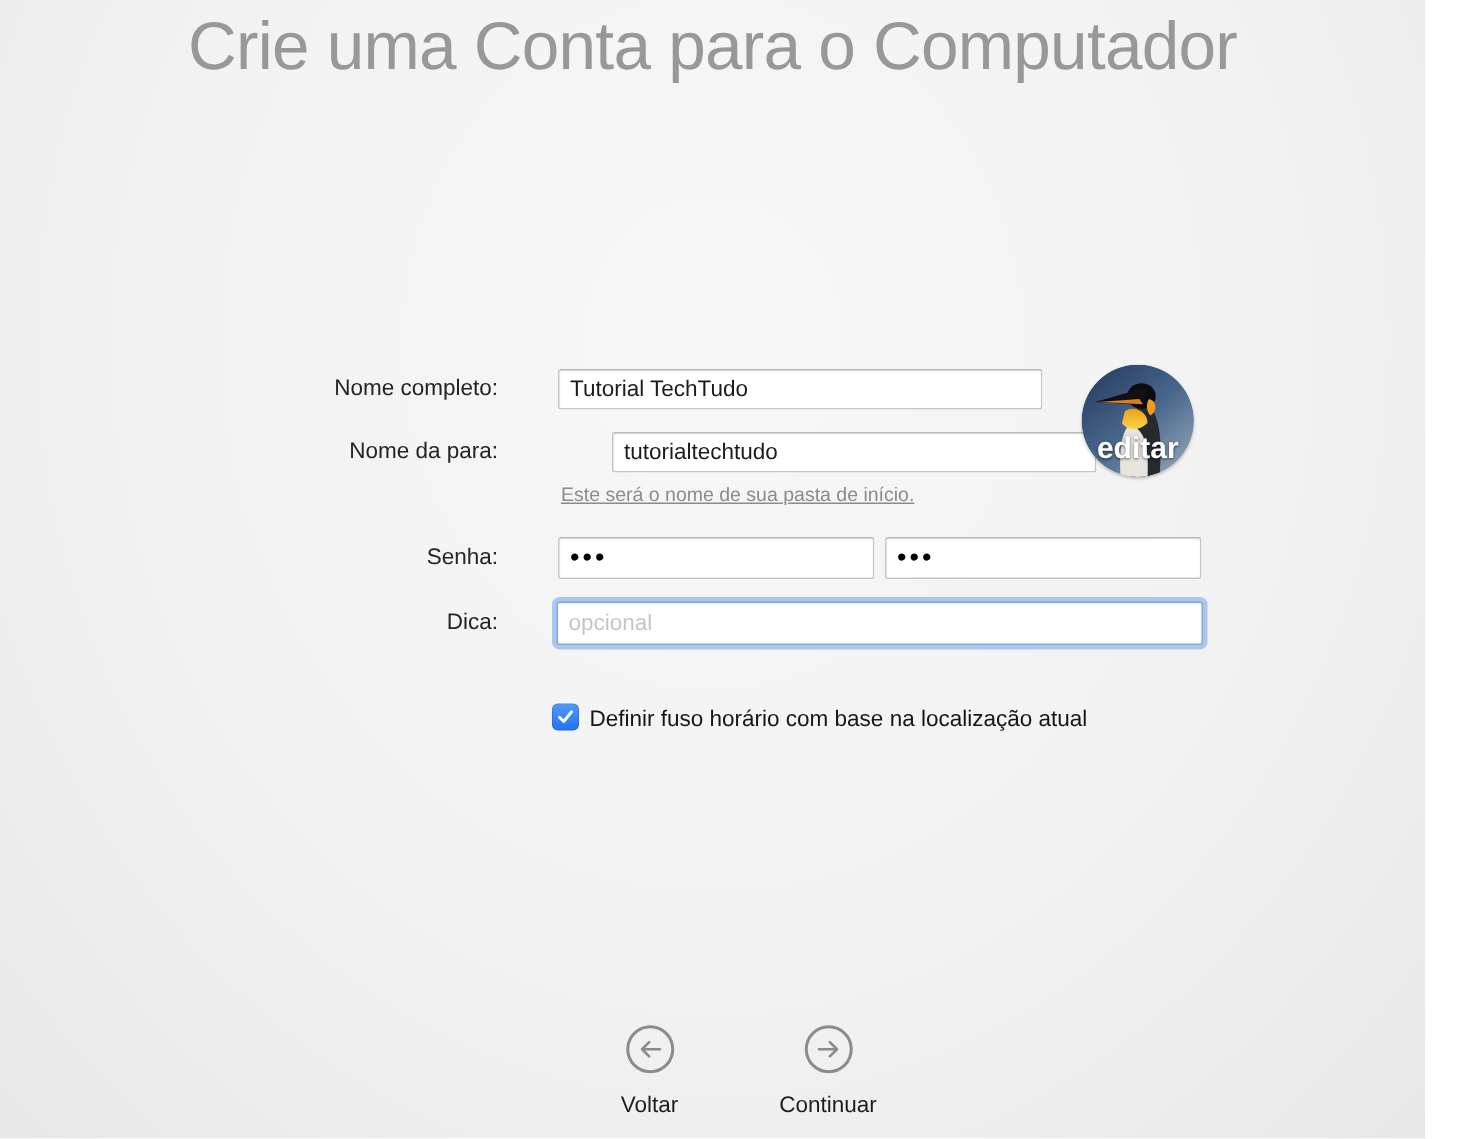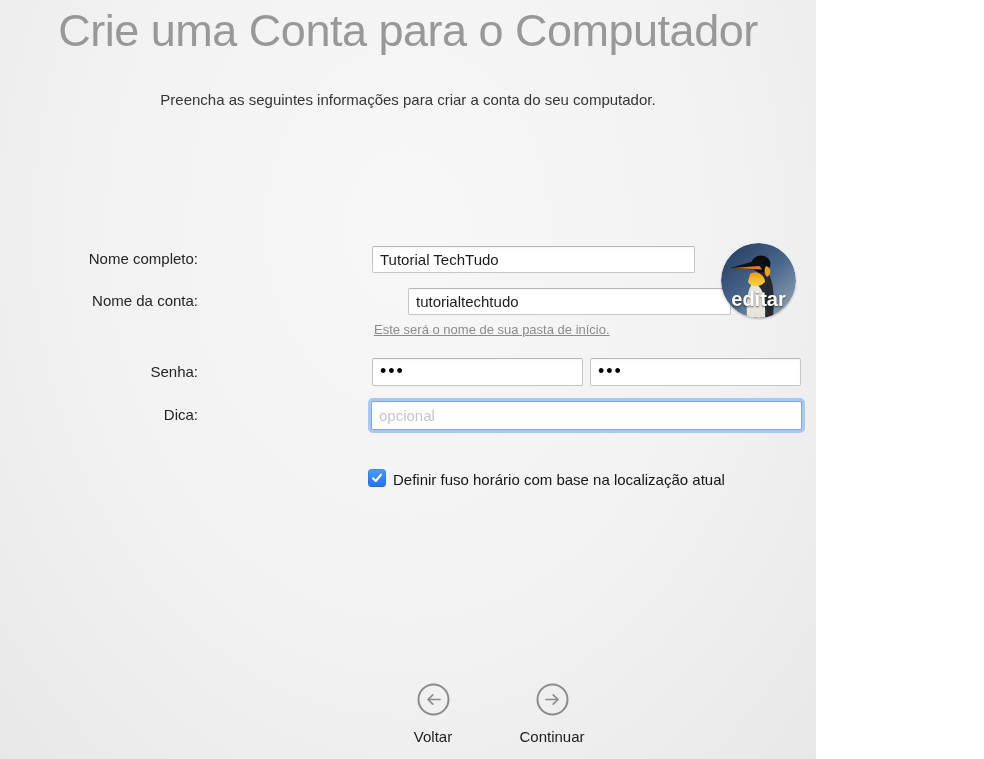--- a/index.html
+++ b/index.html
@@ -4,21 +4,21 @@
 <style>
   * { box-sizing: border-box; }
   html, body { margin: 0; padding: 0; }
   body {
     width: 984px; height: 759px;
     font-family: "Liberation Sans", sans-serif;
     overflow: hidden;
   }
   .stage {
     position: relative;
-    width: 816px; height: 759px;
+    width: 950px; height: 759px;
     background: radial-gradient(ellipse at 50% 30%, #f7f7f7 0%, #f2f2f2 55%, #e8e8e8 100%);
     overflow: hidden;
   }
   .page-title {
     position: absolute; top: 5px; left: 0; right: 0;
     text-align: center;
     font-size: 45px; font-weight: 100; letter-spacing: -0.5px;
     color: #989898;
     margin: 0;
   }
@@ -101,26 +101,25 @@
     display: block; margin-top: 11px;
     font-size: 15px; color: #1d1d1d;
   }
 </style>
 </head>
 <body>
 
 <div class="stage">
 
   <h1 class="page-title">Crie uma Conta para o Computador</h1>
-  <div class="page-subtitle">Preencha as seguintes informações para criar a conta do seu computador.</div>
 
   <div class="field-label" style="top:250px;">Nome completo:</div>
   <input class="text-input" style="left: 372px; top: 246px; width: 323px; height: 27px;" type="text" value="Tutorial TechTudo">
 
-  <div class="field-label" style="top:292px;">Nome da conta:</div>
+  <div class="field-label" style="top:292px;">Nome da para:</div>
   <input class="text-input" style="left: 372px; top: 288px; width: 323px; height: 27px; margin-left: 36px;" type="text" value="tutorialtechtudo">
   <div class="helper-text">Este será o nome de sua pasta de início.</div>
 
   <div class="field-label" style="top:363px;">Senha:</div>
   <input class="text-input pw" style="left: 372px; top: 358px; width: 211px; height: 28px;" type="text" value="•••">
   <input class="text-input pw" style="left: 590px; top: 358px; width: 211px; height: 28px;" type="text" value="•••">
 
   <div class="field-label" style="top:406px;">Dica:</div>
   <input class="text-input input-focused" style="left: 371px; top: 401px; width: 431px; height: 29px;" type="text" placeholder="opcional">
 

